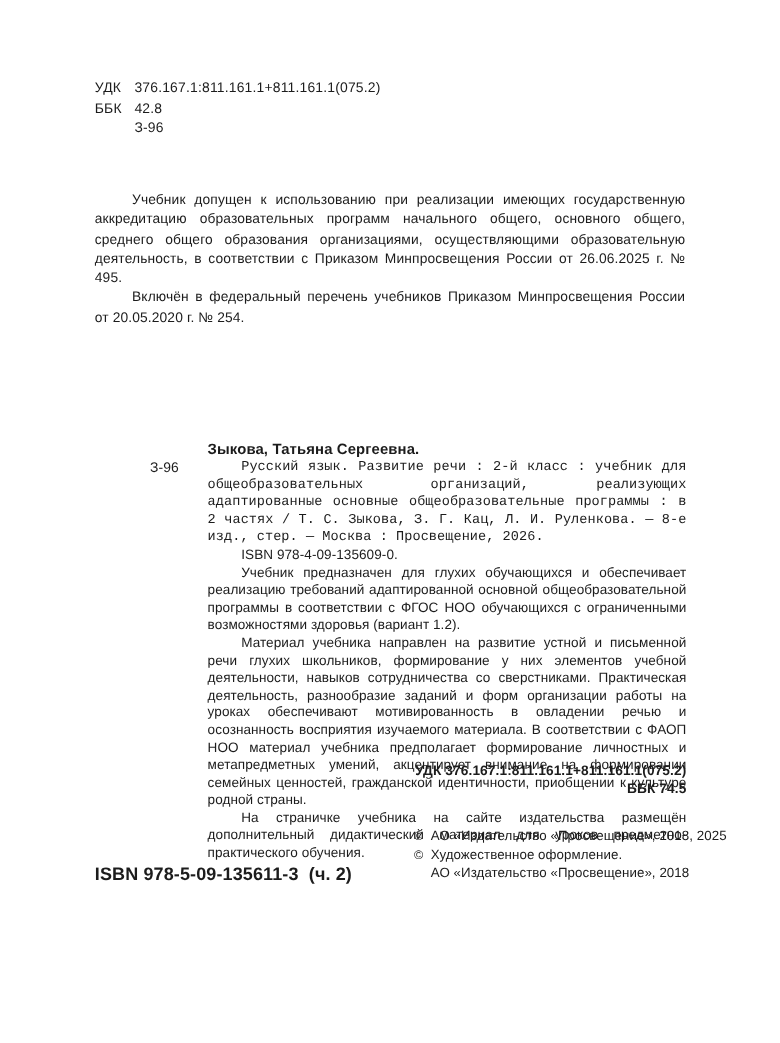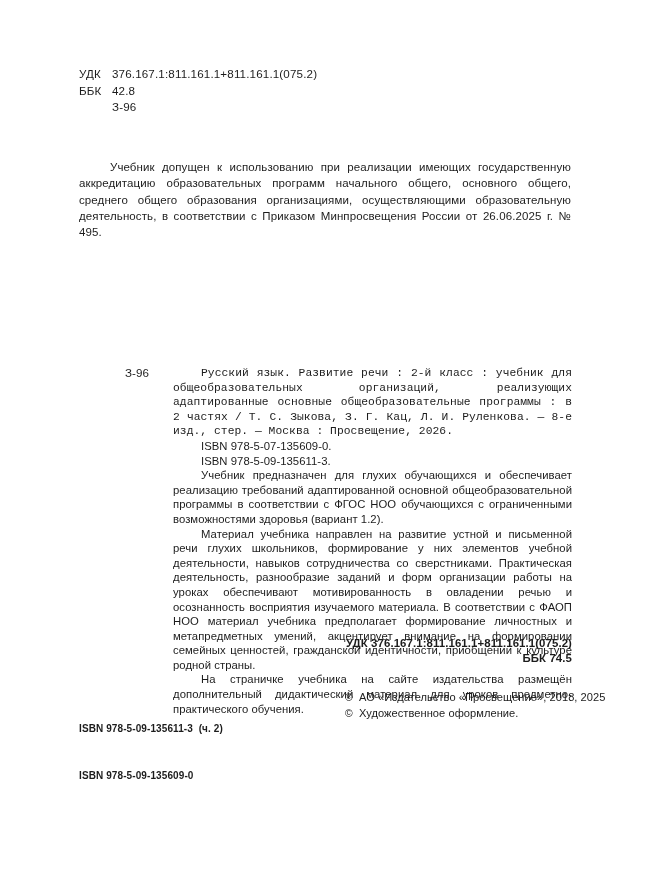--- a/index.html
+++ b/index.html
@@ -144,21 +144,21 @@
     display: block;
     white-space: pre;
   }
 
   
   .footer-isbn {
     position: absolute;
     left: 79px;
     top: 690px;
     font-weight: bold;
-    font-size: 10px;
+    font-size: 15px;
     line-height: 15.6px;
     letter-spacing: 0.1px;
     white-space: pre;
   }
   .footer-isbn span { display: block; white-space: pre; }
 
   .footer-copy {
     position: absolute;
     left: 345px;
     top: 690px;
@@ -187,43 +187,44 @@
 <div class="page">
 
   <div class="class-block">
     <span class="class-row"><span class="class-key">УДК</span><span>376.167.1:811.161.1+811.161.1(075.2)</span></span>
     <span class="class-row"><span class="class-key">ББК</span><span>42.8</span></span>
     <span class="class-cutter">З-96</span>
   </div>
 
   <div class="approval">
     <p class="last-line-justify">Учебник допущен к использованию при реализации имеющих государственную аккредитацию образовательных программ начального общего, основного общего, среднего общего образования организациями, осуществляющими образовательную деятельность, в соответствии с Приказом Минпросвещения России от 26.06.2025 г. № 495.</p>
+    <p class="last-line-justify">Включён в федеральный перечень учебников Приказом Минпросвещения России от 20.05.2020 г. № 254.</p>
   </div>
 
 
   <div class="biblio">
+    <div class="biblio-author">Зыкова, Татьяна Сергеевна.</div>
     <div class="biblio-body">
       <span class="cutter-mark">З-96</span>
       <p class="biblio-desc">Русский язык. Развитие речи : 2-й класс : учебник для общеобразовательных организаций, реализующих адаптированные основные общеобразовательные программы : в 2 частях / Т. С. Зыкова, З. Г. Кац, Л. И. Руленкова. — 8-е изд., стер. — Москва : Просвещение, 2026.</p>
-      <p class="biblio-isbn">ISBN 978-5-07-135609-0.</p>
-      <p class="biblio-isbn">ISBN 978-5-09-135611-3.</p>
+      <p class="biblio-isbn">ISBN 978-4-09-135609-0.</p>
       <p class="annot">Учебник предназначен для глухих обучающихся и обеспечивает реализацию требований адаптированной основной общеобразовательной программы в соответствии с ФГОС НОО обучающихся с ограниченными возможностями здоровья (вариант 1.2).</p>
       <p class="annot">Материал учебника направлен на развитие устной и письменной речи глухих школьников, формирование у них элементов учебной деятельности, навыков сотрудничества со сверстниками. Практическая деятельность, разнообразие заданий и форм организации работы на уроках обеспечивают мотивированность в овладении речью и осознанность восприятия изучаемого материала. В соответствии с ФАОП НОО материал учебника предполагает формирование личностных и метапредметных умений, акцентирует внимание на формировании семейных ценностей, гражданской идентичности, приобщении к культуре родной страны.</p>
       <p class="annot">На страничке учебника на сайте издательства размещён дополнительный дидактический материал для уроков предметно-практического обучения.</p>
     </div>
   </div>
 
   <div class="class-repeat">
     <span>УДК 376.167.1:811.161.1+811.161.1(075.2)</span>
     <span>ББК 74.5</span>
   </div>
 
   <div class="footer-isbn">
     <span>ISBN 978-5-09-135611-3  (ч. 2)</span>
-    <span>ISBN 978-5-09-135609-0</span>
   </div>
 
   <div class="footer-copy">
     <span class="copy-line has-mark"><span class="copy-mark">©</span><span>АО «Издательство «Просвещение», 2018, 2025</span></span>
     <span class="copy-line has-mark"><span class="copy-mark">©</span><span>Художественное оформление.</span></span>
+    <span class="copy-line"><span>АО «Издательство «Просвещение», 2018</span></span>
   </div>
 
 </div>
 
 </body></html>

